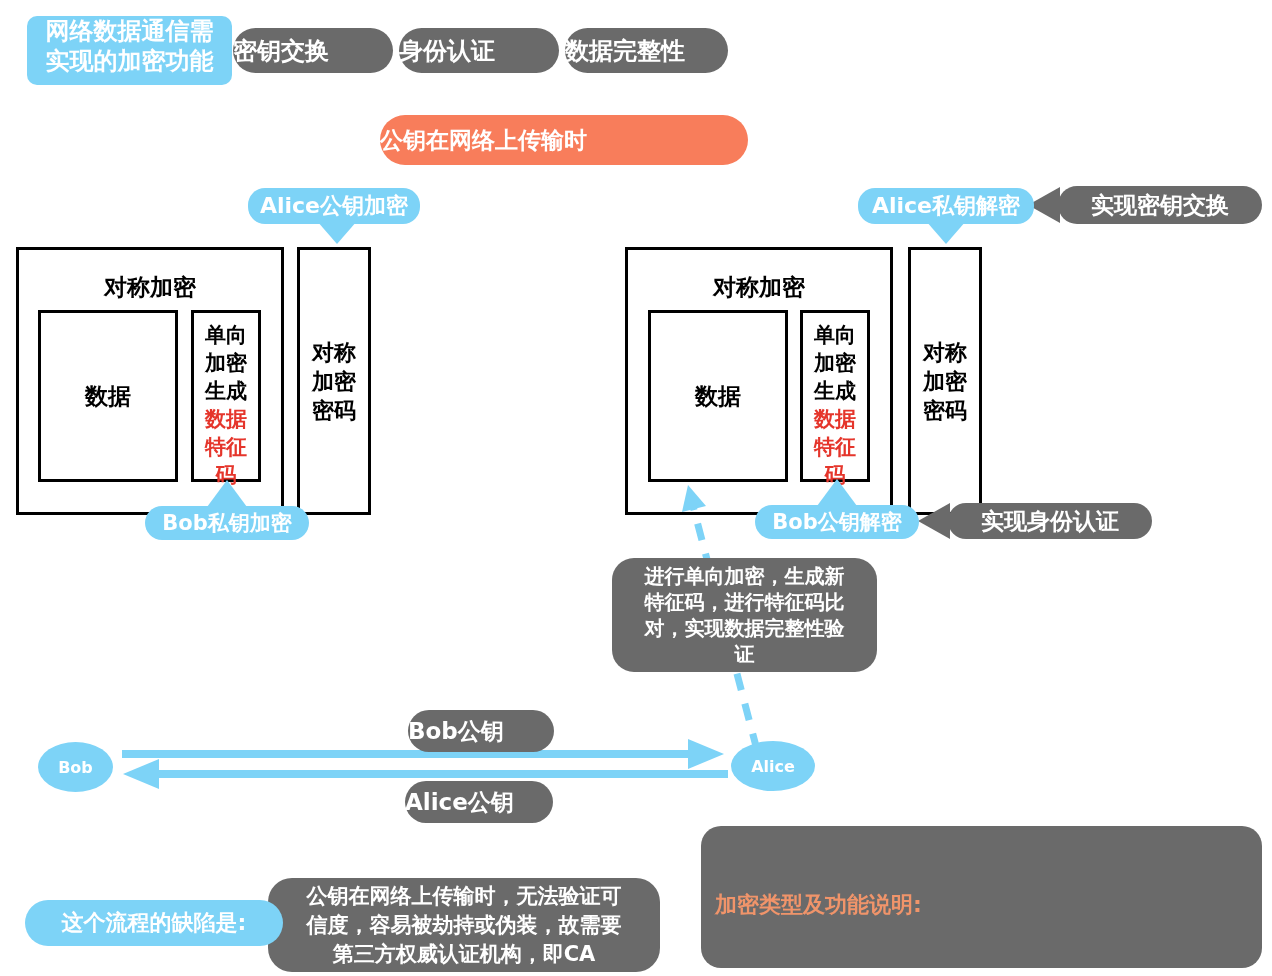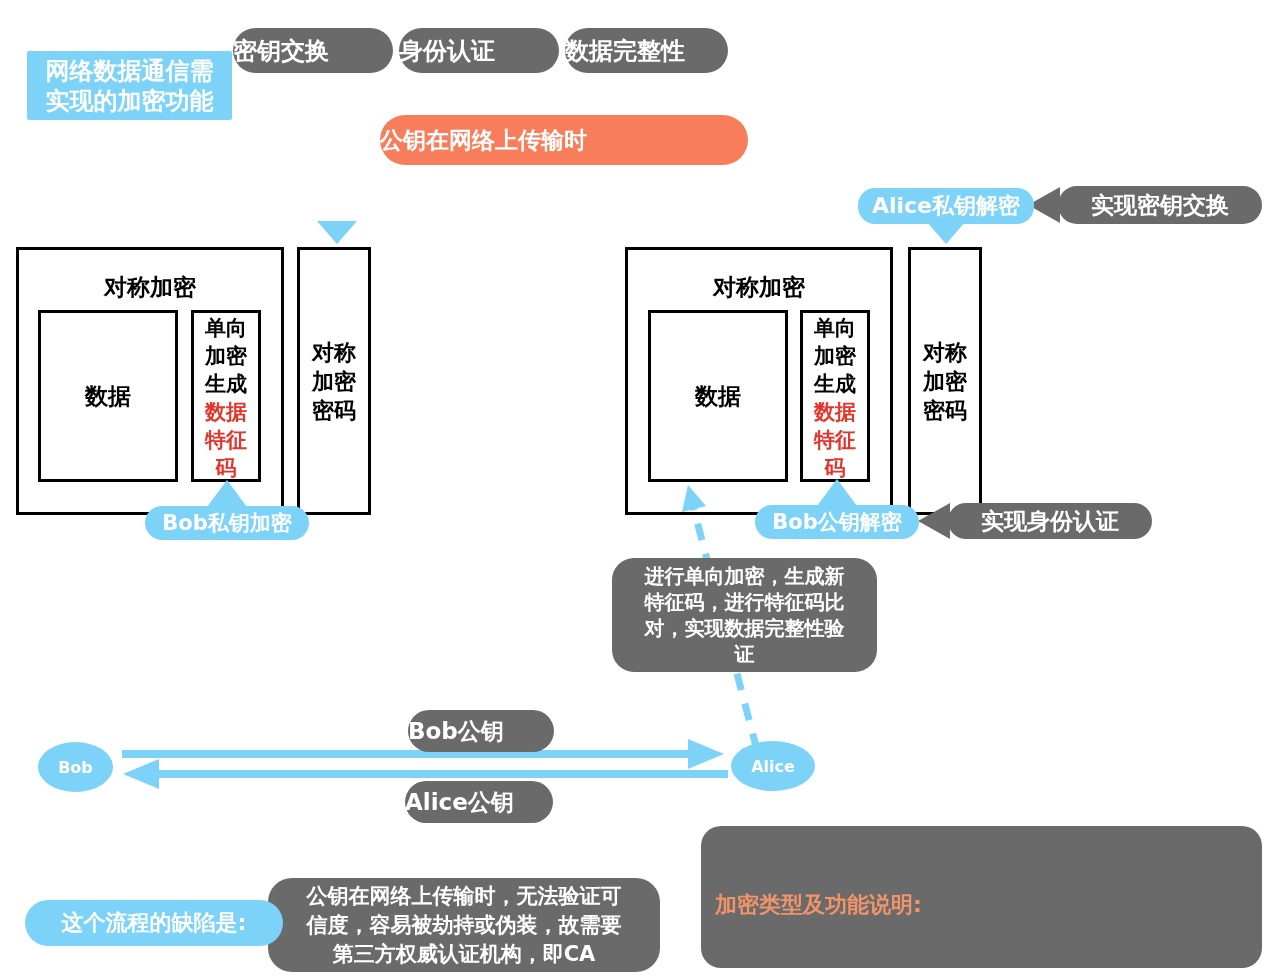--- a/index.html
+++ b/index.html
@@ -12,36 +12,36 @@
   .gray{background:#6a6a6a;color:#ffffff;}
   .coral{background:#f87d5b;color:#ffffff;}
   .pill{border-radius:23px;display:flex;align-items:center;font-size:24px;}
   .bubble{border-radius:17px;display:flex;align-items:center;justify-content:center;font-size:22px;}
   .tail-down{width:0;height:0;border-left:20px solid transparent;border-right:20px solid transparent;border-top:23px solid #7dd3f7;}
   .tail-up{width:0;height:0;border-left:20px solid transparent;border-right:20px solid transparent;border-bottom:27px solid #7dd3f7;}
   .tip-left{width:0;height:0;border-top:18px solid transparent;border-bottom:18px solid transparent;border-right:32px solid #6a6a6a;}
   .box{border:3px solid #000;background:#fff;color:#000;}
   .boxtitle{position:absolute;top:22px;left:0;width:100%;text-align:center;font-size:23px;color:#000;}
   .center{display:flex;align-items:center;justify-content:center;}
-  .feat{display:flex;justify-content:center;align-items:flex-start;padding-top:1px;text-align:center;}
+  .feat{display:flex;justify-content:center;align-items:flex-start;padding-top:8px;text-align:center;}
   .feat .inner{width:48px;font-size:21px;line-height:28px;word-break:break-all;}
   .feat .red{color:#e5352b;}
   .tallbox .inner{width:48px;font-size:22px;line-height:29px;word-break:break-all;text-align:center;}
   .ellipse{border-radius:50%;display:flex;align-items:center;justify-content:center;font-size:16px;}
   .notebox{border-radius:22px;display:flex;align-items:center;justify-content:center;text-align:center;}
   .legend{border-radius:20px;color:#ffffff;font-size:22px;line-height:27px;padding:11px 14px;white-space:pre;}
   .legend .hd{color:#f0946a;}
   svg{position:absolute;left:0;top:0;}
 </style>
 </head>
 <body>
 
 <div id="canvas">
 
-  <div class="abs blue" style="left:27px;top:16px;width:205px;height:69px;border-radius:2px;display:flex;flex-direction:column;align-items:center;justify-content:center;font-size:24px;line-height:30px;margin-top:35px;">
+  <div class="abs blue" style="left:27px;top:16px;width:205px;height:69px;border-radius:10px;display:flex;flex-direction:column;align-items:center;justify-content:flex-start;font-size:24px;line-height:30px;">
     <div>网络数据通信需</div>
     <div>实现的加密功能</div>
   </div>
   <div class="abs gray pill" style="left:233px;top:28px;width:160px;height:45px;">
     <span>密钥交换</span>
   </div>
   <div class="abs gray pill" style="left:399px;top:28px;width:160px;height:45px;">
     <span>身份认证</span>
   </div>
   <div class="abs gray pill" style="left:565px;top:28px;width:163px;height:45px;">
@@ -89,20 +89,23 @@
       <line x1="728" y1="774" x2="155" y2="774" stroke="#7dd3f7" stroke-width="8"></line>
       <polygon points="159,759 123,774 159,789" fill="#7dd3f7"></polygon>
     </g>
 
     <g>
       <line x1="757" y1="750" x2="693" y2="506" stroke="#7dd3f7" stroke-width="7" stroke-dasharray="17 14"></line>
       <polygon points="688,485 706,506 682,512" fill="#7dd3f7"></polygon>
     </g>
   </svg>
 
+  <div class="abs blue bubble" style="left:248px;top:188px;width:172px;height:36px;">
+    <span>Alice公钥加密</span>
+  </div>
   <div class="abs tail-down" style="left:317px;top:221px;"></div>
 
   <div class="abs tail-up" style="left:207px;top:480px;"></div>
   <div class="abs blue bubble" style="left:145px;top:506px;width:164px;height:34px;font-size:21px;">
     <span>Bob私钥加密</span>
   </div>
 
   <div class="abs gray bubble" style="left:1058px;top:186px;width:204px;height:38px;border-radius:19px;font-size:23px;">
     <span>实现密钥交换</span>
   </div>

